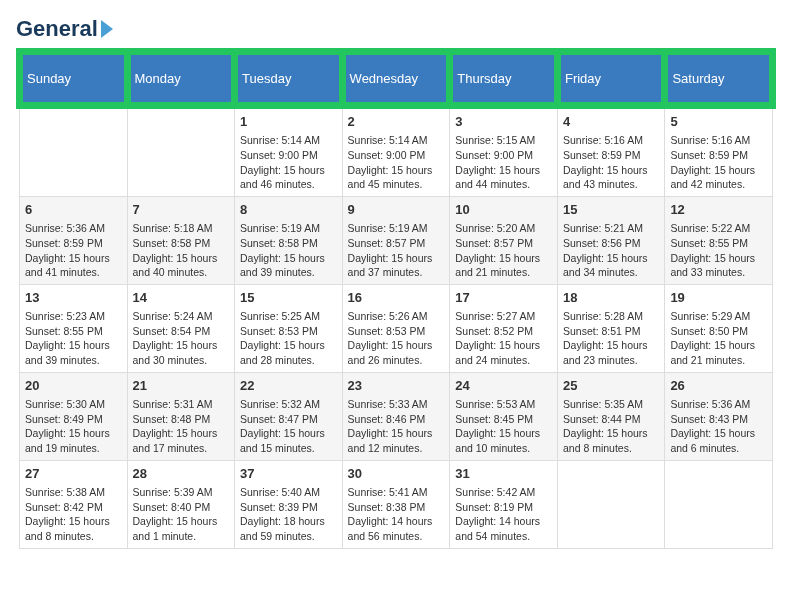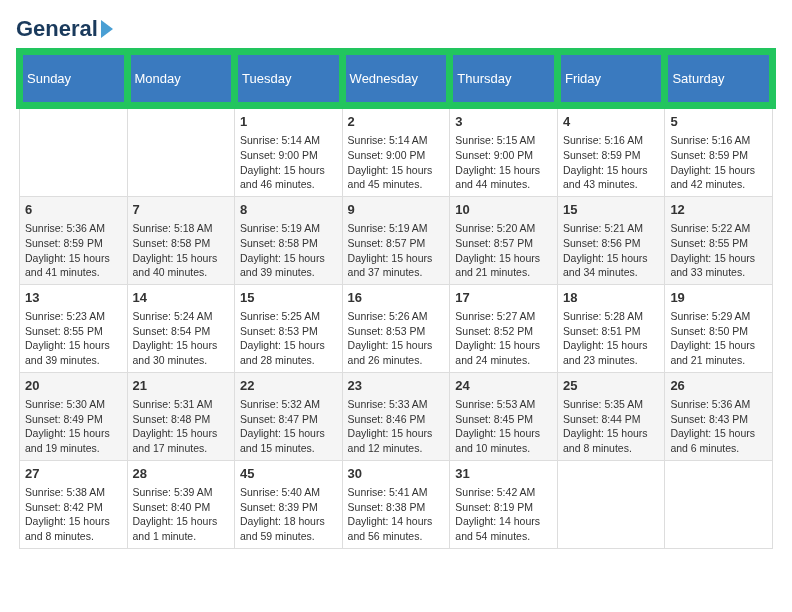--- a/index.html
+++ b/index.html
@@ -133,20 +133,20 @@
         <td><span class="day-num">21</span><span>Sunrise: 5:31 AM</span><br><span>Sunset: 8:48 PM</span><br><span>Daylight: 15 hours and 17 minutes.</span></td>
         <td><span class="day-num">22</span><span>Sunrise: 5:32 AM</span><br><span>Sunset: 8:47 PM</span><br><span>Daylight: 15 hours and 15 minutes.</span></td>
         <td><span class="day-num">23</span><span>Sunrise: 5:33 AM</span><br><span>Sunset: 8:46 PM</span><br><span>Daylight: 15 hours and 12 minutes.</span></td>
         <td><span class="day-num">24</span><span>Sunrise: 5:53 AM</span><br><span>Sunset: 8:45 PM</span><br><span>Daylight: 15 hours and 10 minutes.</span></td>
         <td><span class="day-num">25</span><span>Sunrise: 5:35 AM</span><br><span>Sunset: 8:44 PM</span><br><span>Daylight: 15 hours and 8 minutes.</span></td>
         <td><span class="day-num">26</span><span>Sunrise: 5:36 AM</span><br><span>Sunset: 8:43 PM</span><br><span>Daylight: 15 hours and 6 minutes.</span></td>
       </tr>
       <tr>
         <td><span class="day-num">27</span><span>Sunrise: 5:38 AM</span><br><span>Sunset: 8:42 PM</span><br><span>Daylight: 15 hours and 8 minutes.</span></td>
         <td><span class="day-num">28</span><span>Sunrise: 5:39 AM</span><br><span>Sunset: 8:40 PM</span><br><span>Daylight: 15 hours and 1 minute.</span></td>
-        <td><span class="day-num">45</span><span>Sunrise: 5:40 AM</span><br><span>Sunset: 8:39 PM</span><br><span>Daylight: 18 hours and 59 minutes.</span></td>
+        <td><span class="day-num">37</span><span>Sunrise: 5:40 AM</span><br><span>Sunset: 8:39 PM</span><br><span>Daylight: 18 hours and 59 minutes.</span></td>
         <td><span class="day-num">30</span><span>Sunrise: 5:41 AM</span><br><span>Sunset: 8:38 PM</span><br><span>Daylight: 14 hours and 56 minutes.</span></td>
         <td><span class="day-num">31</span><span>Sunrise: 5:42 AM</span><br><span>Sunset: 8:19 PM</span><br><span>Daylight: 14 hours and 54 minutes.</span></td>
         <td class="empty-cell"></td>
         <td class="empty-cell"></td>
       </tr>
     </tbody>
 </table>
 
 </body></html>

